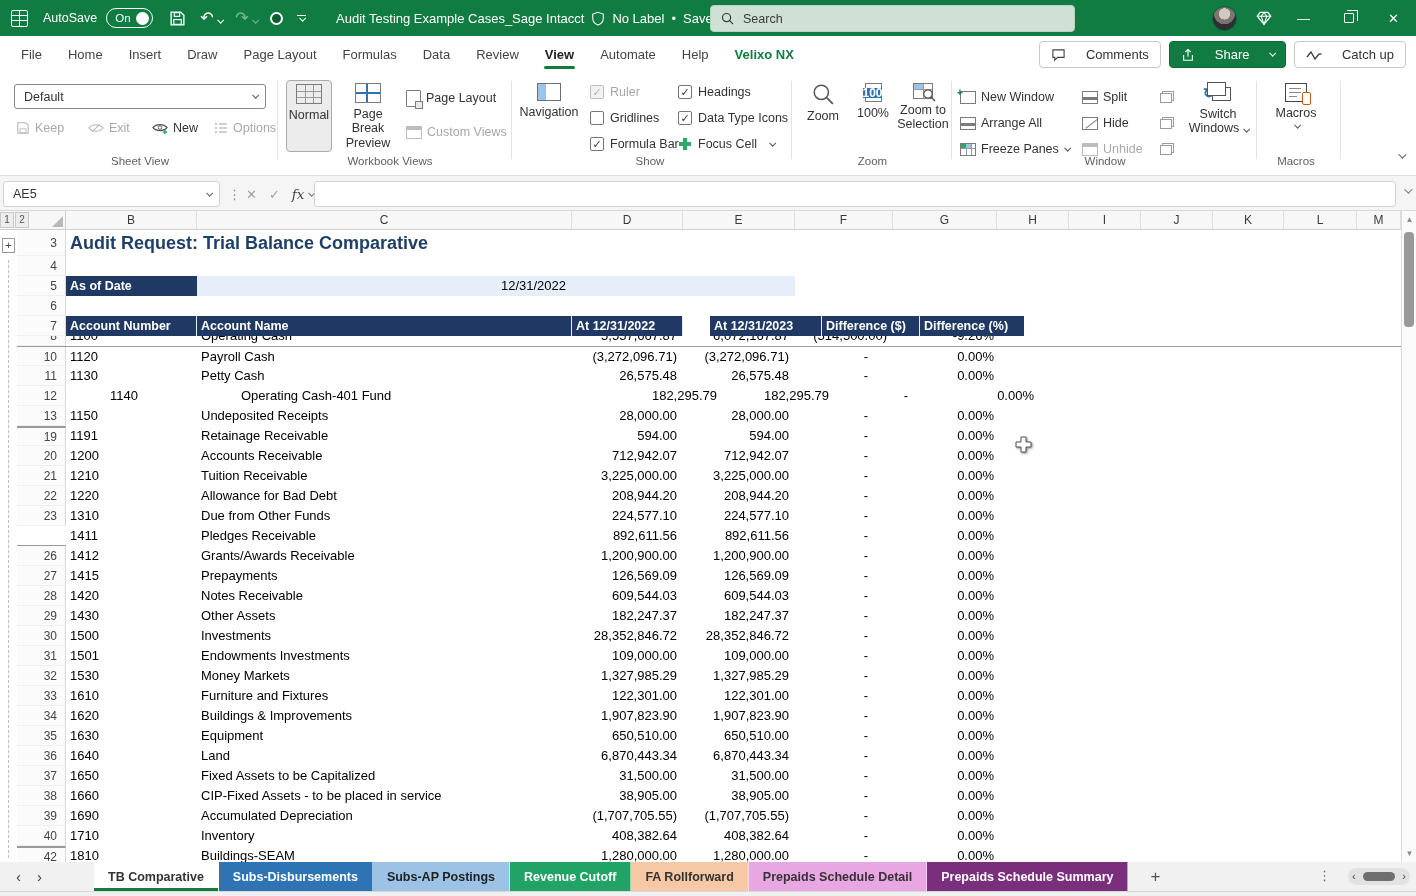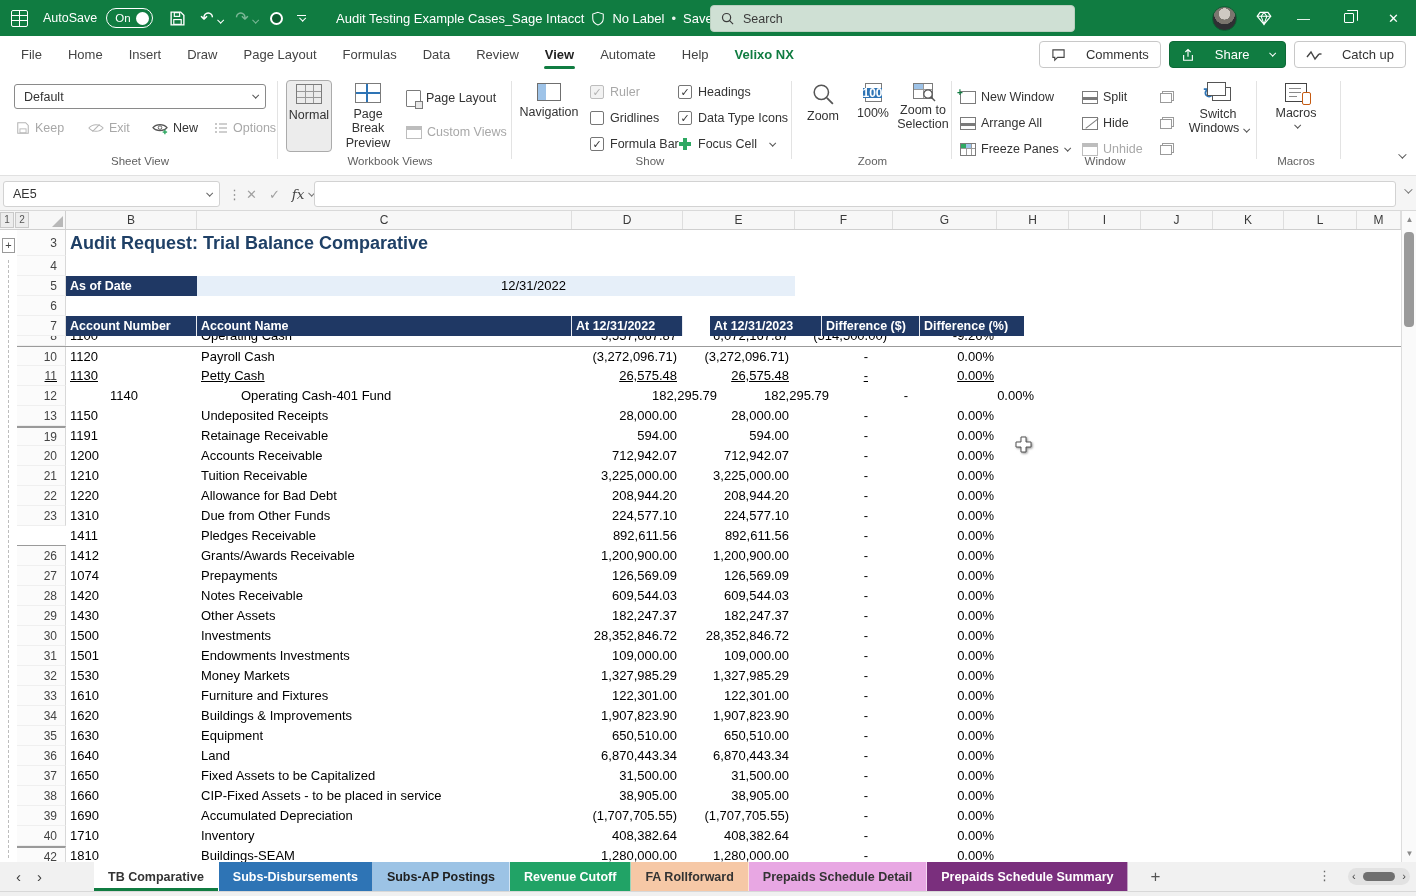--- a/index.html
+++ b/index.html
@@ -561,21 +561,21 @@
         </div>
         <div class="grow freeze-top" style="height: 20px; line-height: 20px;">
           <span class="gut" style="line-height: 20px;">10</span>
           <span class="cell al" style="width: 131px;">1120</span>
           <span class="cell al" style="width: 375px;">Payroll Cash</span>
           <span class="cell ar" style="width: 111px;">(3,272,096.71)</span>
           <span class="cell ar" style="width: 112px;">(3,272,096.71)</span>
           <span class="cell ar-dash" style="width: 98px;">-</span>
           <span class="cell ar-pct" style="width: 104px;">0.00%</span>
         </div>
-        <div class="grow" style="height: 20px; line-height: 20px; text-decoration: underline;">
+        <div class="grow" style="height: 20px; line-height: 20px;">
           <span class="gut" style="line-height: 20px;">11</span>
           <span class="cell al" style="width: 131px;">1130</span>
           <span class="cell al" style="width: 375px;">Petty Cash</span>
           <span class="cell ar" style="width: 111px;">26,575.48</span>
           <span class="cell ar" style="width: 112px;">26,575.48</span>
           <span class="cell ar-dash" style="width: 98px;">-</span>
           <span class="cell ar-pct" style="width: 104px;">0.00%</span>
         </div>
         <div class="grow" style="height: 20px; line-height: 20px;">
           <span class="gut" style="line-height: 20px;">12</span>
@@ -653,21 +653,21 @@
           <span class="gut" style="line-height: 20px;">26</span>
           <span class="cell al" style="width: 131px;">1412</span>
           <span class="cell al" style="width: 375px;">Grants/Awards Receivable</span>
           <span class="cell ar" style="width: 111px;">1,200,900.00</span>
           <span class="cell ar" style="width: 112px;">1,200,900.00</span>
           <span class="cell ar-dash" style="width: 98px;">-</span>
           <span class="cell ar-pct" style="width: 104px;">0.00%</span>
         </div>
         <div class="grow" style="height: 20px; line-height: 20px;">
           <span class="gut" style="line-height: 20px;">27</span>
-          <span class="cell al" style="width: 131px;">1074</span>
+          <span class="cell al" style="width: 131px;">1415</span>
           <span class="cell al" style="width: 375px;">Prepayments</span>
           <span class="cell ar" style="width: 111px;">126,569.09</span>
           <span class="cell ar" style="width: 112px;">126,569.09</span>
           <span class="cell ar-dash" style="width: 98px;">-</span>
           <span class="cell ar-pct" style="width: 104px;">0.00%</span>
         </div>
         <div class="grow" style="height: 20px; line-height: 20px;">
           <span class="gut" style="line-height: 20px;">28</span>
           <span class="cell al" style="width: 131px;">1420</span>
           <span class="cell al" style="width: 375px;">Notes Receivable</span>

